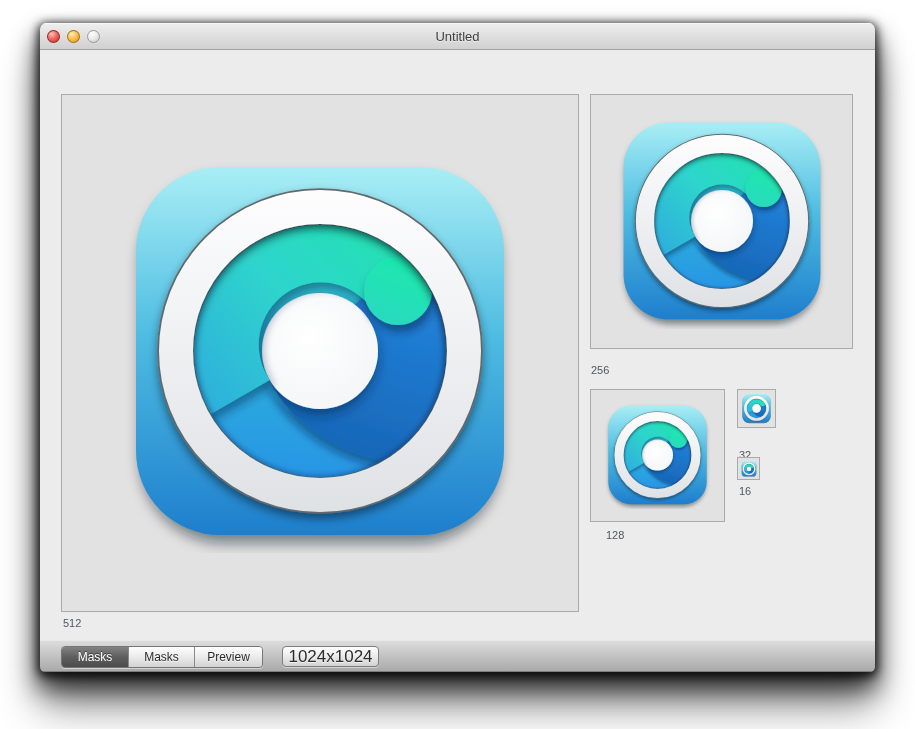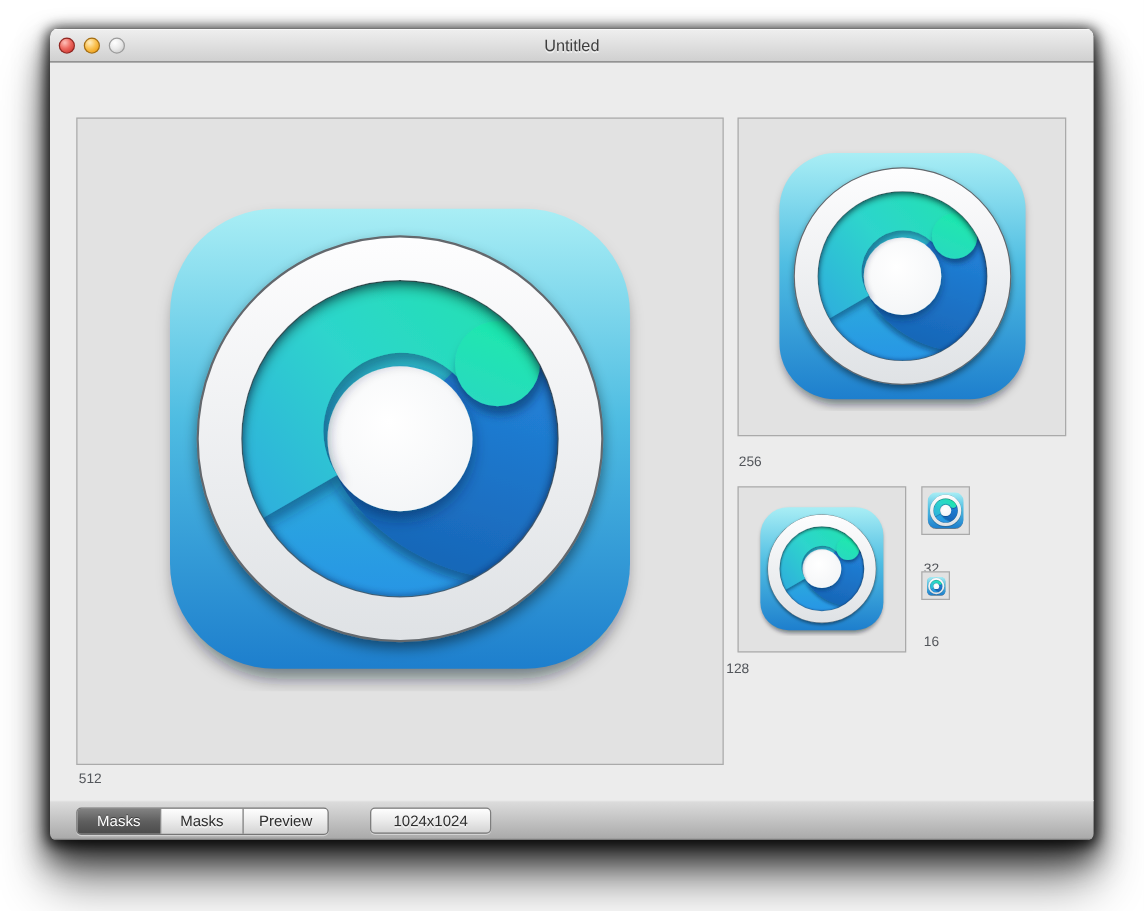--- a/index.html
+++ b/index.html
@@ -32,42 +32,42 @@
   .pbox{position:absolute;box-sizing:border-box;background:#e2e2e2;border:1px solid #aaaaaa;
         display:flex;align-items:center;justify-content:center;}
   .box512{left:21px;top:44px;width:518px;height:518px;}
   .box256{left:550px;top:44px;width:263px;height:255px;}
   .box128{left:550px;top:339px;width:135px;height:133px;}
   .box32 {left:697px;top:339px;width:39px;height:39px;}
   .box16 {left:697px;top:407px;width:23px;height:23px;}
   .sizelabel{position:absolute;font-size:11px;color:#53565b;line-height:15px;}
   .lab512{left:23px;top:566px;}
   .lab256{left:551px;top:313px;}
-  .lab128{left:541px;top:478px;text-align:center;}
+  .lab128{left:566px;top:478px;text-align:center;}
   .lab32 {left:699px;top:398px;}
-  .lab16 {left:699px;top:434px;margin-top:23px;}
+  .lab16 {left:699px;top:434px;}
   .icon-svg{display:block;}
   
   .toolbar{position:absolute;left:0;top:617px;width:100%;height:32px;
            background:linear-gradient(#dedede,#a8a8a8);
            box-shadow:inset 0 1px 0 #e9e9e9, inset 0 -1px 0 #7d7d7d;}
   .seg{position:absolute;left:21px;top:6px;height:20px;display:flex;
        border:1px solid #757575;border-radius:4px;overflow:hidden;
        box-shadow:0 1px 0 rgba(255,255,255,0.45);}
   .seg-btn{appearance:none;-webkit-appearance:none;margin:0;padding:0;border:none;
        height:20px;font-family:inherit;font-size:12px;color:#2d2d2d;
        background:linear-gradient(#fefefe,#ededed 45%,#d3d3d3);
        text-shadow:0 1px 0 rgba(255,255,255,0.6);cursor:default;}
   .seg-btn + .seg-btn{border-left:1px solid #8a8a8a;}
   .seg-btn.selected{background:linear-gradient(#828282,#5f5f5f 50%,#4b4b4b);
        color:#ffffff;text-shadow:0 -1px 0 rgba(0,0,0,0.45);}
   .w-images{width:66px;} .w-masks{width:66px;} .w-preview{width:68px;}
-  .size-btn{appearance:none;-webkit-appearance:none;position:absolute;left:256px;top:6px;
+  .size-btn{appearance:none;-webkit-appearance:none;position:absolute;left:242px;top:6px;
        width:97px;height:21px;margin:0;padding:0;box-sizing:border-box;
-       font-family:inherit;font-size:12px;color:#2d2d2d;
+       font-family:inherit;font-size:17px;color:#2d2d2d;
        background:linear-gradient(#fefefe,#ededed 45%,#d3d3d3);
        border:1px solid #7e7e7e;border-radius:4px;
        text-shadow:0 1px 0 rgba(255,255,255,0.6);
        box-shadow:0 1px 0 rgba(255,255,255,0.45);cursor:default;}
   .defs-svg{position:absolute;width:0;height:0;}
 </style>
 </head>
 <body>
 
 <div class="canvas">

